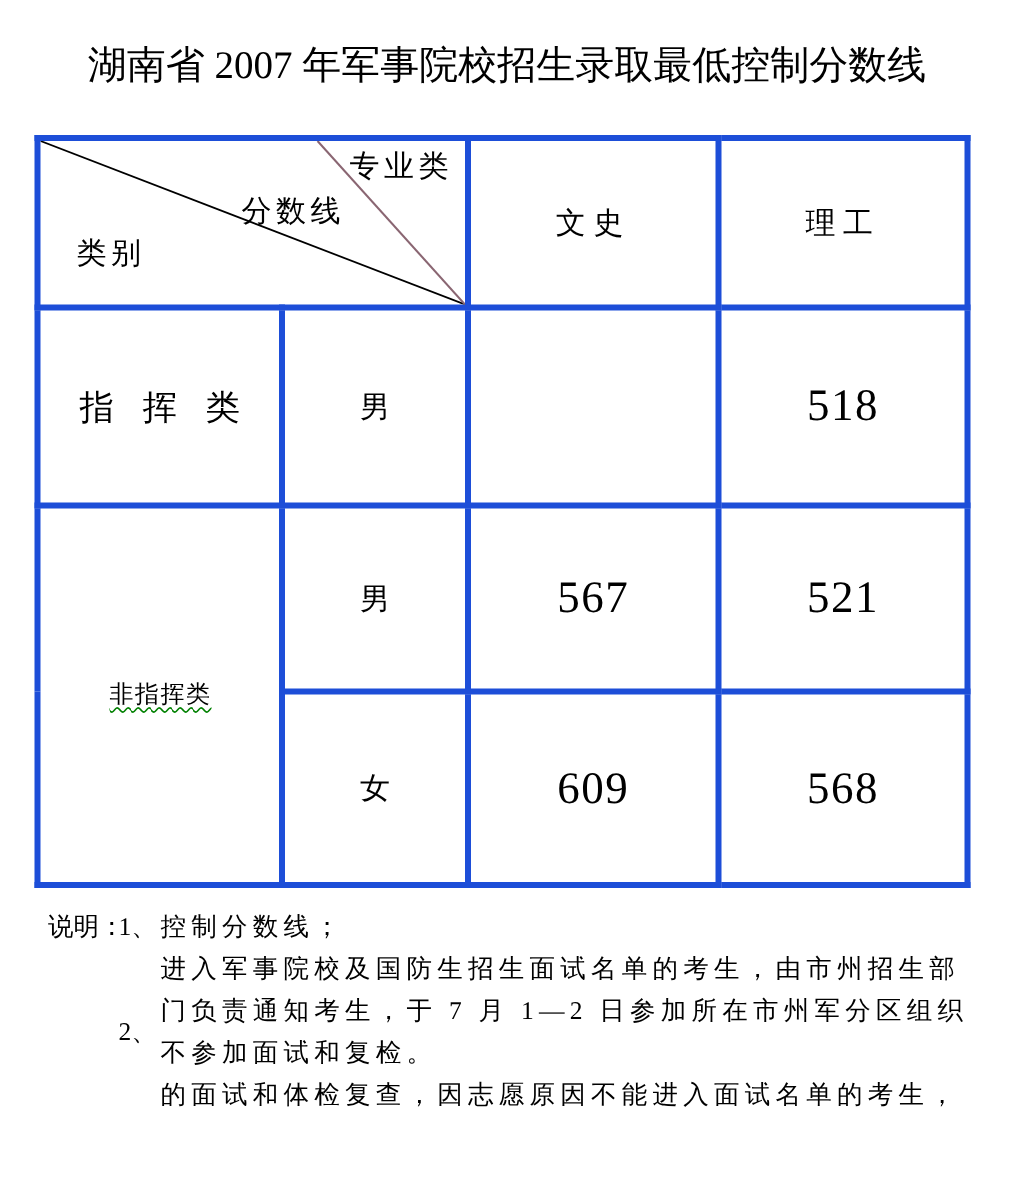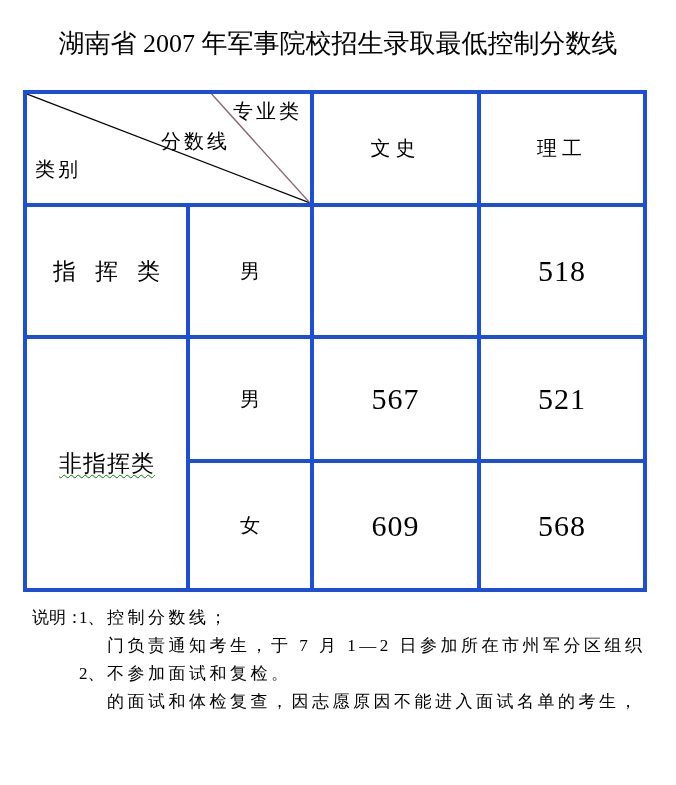--- a/index.html
+++ b/index.html
@@ -45,21 +45,21 @@
   .cjk-cell  { font-size: 20px; }
   .score-cell { font-size: 30px; letter-spacing: 1px; }
   .cat-span {
     font-size: 23px;
     letter-spacing: 19px;
     display: inline-block;
     margin-right: -19px;
     white-space: nowrap;
   }
   .wavy-span {
-    font-size: 23px;
+    font-size: 16px;
     letter-spacing: 1px;
     display: inline-block;
     margin-right: -1px;
     white-space: nowrap;
     text-decoration-line: underline;
     text-decoration-style: wavy;
     text-decoration-color: #008000;
     text-decoration-thickness: 1px;
     text-underline-offset: 3px;
   }
@@ -70,21 +70,21 @@
   .dl-accent { stroke: #8a6672; stroke-width: 1.4; }
   .diag-label {
     position: absolute;
     font-size: 20px;
     letter-spacing: 3px;
     white-space: nowrap;
     line-height: 22px;
   }
   .diag-tr  { top: 6px;  right: 8px;  }
   .diag-mid { top: 36px; left: 134px; }
-  .diag-bl  { bottom: 23px; left: 8px; }
+  .diag-bl  { bottom: 23px; left: 24px; }
   
   .notes {
     position: absolute;
     left: 32px;
     top: 604px;
     font-size: 17px;
     letter-spacing: 3.5px;
     line-height: 28px;
   }
   .note-row { display: flex; align-items: center; }
@@ -153,20 +153,21 @@
       <span class="note-label">说明：</span>
       <span class="note-num">1、</span>
       <div class="note-lines">
         <div class="note-line">控制分数线；</div>
       </div>
     </div>
     <div class="note-row">
       <span class="note-label"></span>
       <span class="note-num">2、</span>
       <div class="note-lines">
+        <div class="note-line">进入军事院校及国防生招生面试名单的考生，由市州招生部</div>
         <div class="note-line">门负责通知考生，于 7 月 1—2 日参加所在市州军分区组织</div>
         <div class="note-line">不参加面试和复检。</div>
         <div class="note-line">的面试和体检复查，因志愿原因不能进入面试名单的考生，</div>
       </div>
     </div>
   </div>
 
 </div>
 
 </body></html>

